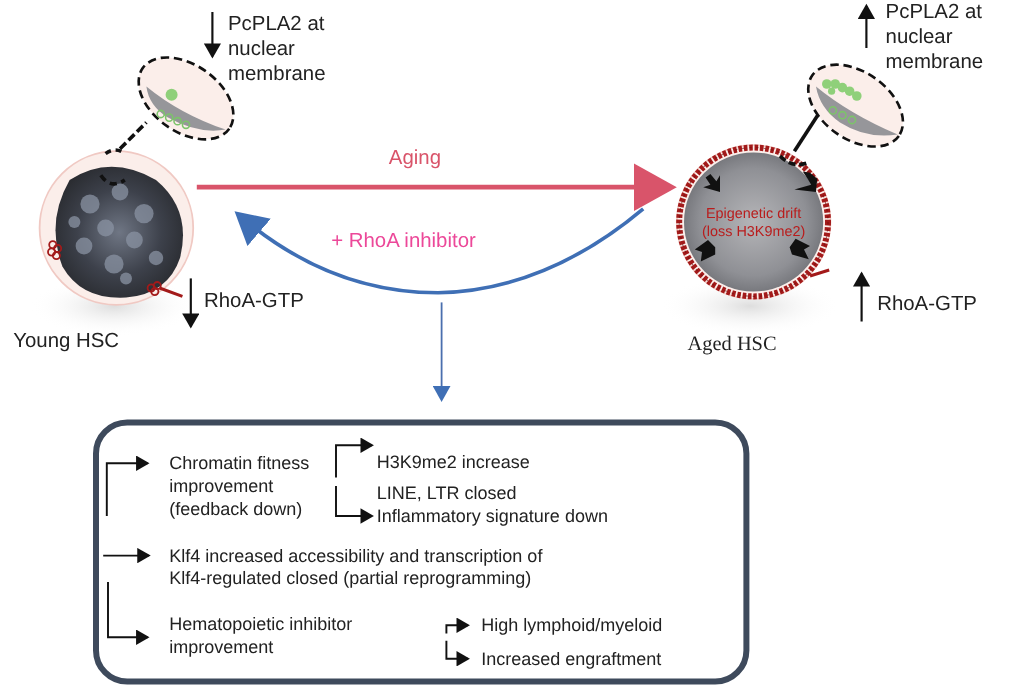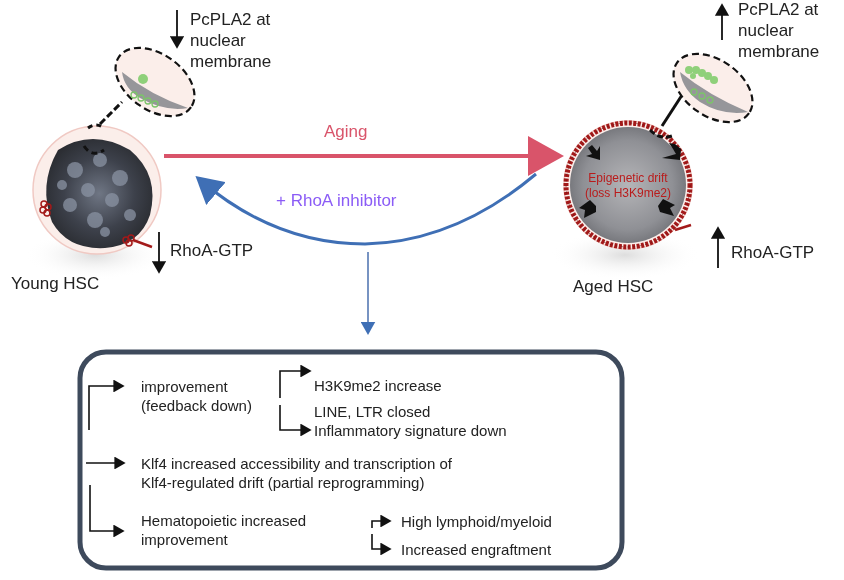--- a/index.html
+++ b/index.html
@@ -2,21 +2,21 @@
 <html><head>
 <meta charset="utf-8">
 <style>
   html,body{margin:0;padding:0;background:#fff;}
   body{width:844px;height:580px;position:relative;overflow:hidden;font-family:"Liberation Sans","DejaVu Sans",sans-serif;color:#222;}
   .abs{position:absolute;}
   .lbl{font-size:17px;line-height:21px;color:#222;white-space:nowrap;}
   .box-text{font-size:15px;line-height:19px;color:#222;white-space:nowrap;}
   svg{position:absolute;left:0;top:0;}
   .aging{color:#d9546a;font-size:17px;}
-  .inhib{color:#8b5cf6;font-size:17px;}
+  .inhib{color:#ec4899;font-size:17px;}
   .inside{color:#b91c1c;font-size:12px;line-height:15px;text-align:center;white-space:nowrap;}
 </style>
 </head>
 <body>
 
 <svg width="844" height="580" viewBox="0 0 844 580">
   <defs>
     <radialGradient id="nucYoung" cx="50%" cy="50%" r="55%">
       <stop offset="0" stop-color="#6f7684"></stop>
       <stop offset="0.6" stop-color="#3d414b"></stop>
@@ -159,40 +159,41 @@
 </div>
 <div class="abs lbl" style="left:170px;top:240px;">RhoA-GTP</div>
 <div class="abs lbl" style="left:11px;top:273px;">Young HSC</div>
 
 <div class="abs lbl" style="left:738px;top:-1px;">
   <div>PcPLA2 at</div>
   <div>nuclear</div>
   <div>membrane</div>
 </div>
 <div class="abs lbl" style="left:731px;top:242px;">RhoA-GTP</div>
-<div class="abs lbl" style="left:573px;top:276px;">Aged HSC</div>
+<div class="abs lbl" style="left:573px;top:276px;font-family:Liberation Serif, serif;">Aged HSC</div>
 <div class="abs inside" style="left:582px;top:171px;width:92px;">
   <div>Epigenetic drift</div>
   <div>(loss H3K9me2)</div>
 </div>
 
 <div class="abs aging" style="left:324px;top:122px;">Aging</div>
 <div class="abs inhib" style="left:276px;top:191px;">+ RhoA inhibitor</div>
 
 <div class="abs box-text" style="left:141px;top:377px;">
+  <div>Chromatin fitness</div>
   <div>improvement</div>
   <div>(feedback down)</div>
 </div>
 <div class="abs box-text" style="left:314px;top:361px;margin-top:15px;">H3K9me2 increase</div>
 <div class="abs box-text" style="left:314px;top:402px;">LINE, LTR closed</div>
 <div class="abs box-text" style="left:314px;top:421px;">Inflammatory signature down</div>
 
 <div class="abs box-text" style="left:141px;top:454px;">
   <div>Klf4 increased accessibility and transcription of</div>
-  <div>Klf4-regulated drift (partial reprogramming)</div>
+  <div>Klf4-regulated closed (partial reprogramming)</div>
 </div>
 
 <div class="abs box-text" style="left:141px;top:511px;">
-  <div>Hematopoietic increased</div>
+  <div>Hematopoietic inhibitor</div>
   <div>improvement</div>
 </div>
 <div class="abs box-text" style="left:401px;top:512px;">High lymphoid/myeloid</div>
 <div class="abs box-text" style="left:401px;top:540px;">Increased engraftment</div>
 
 </body></html>

